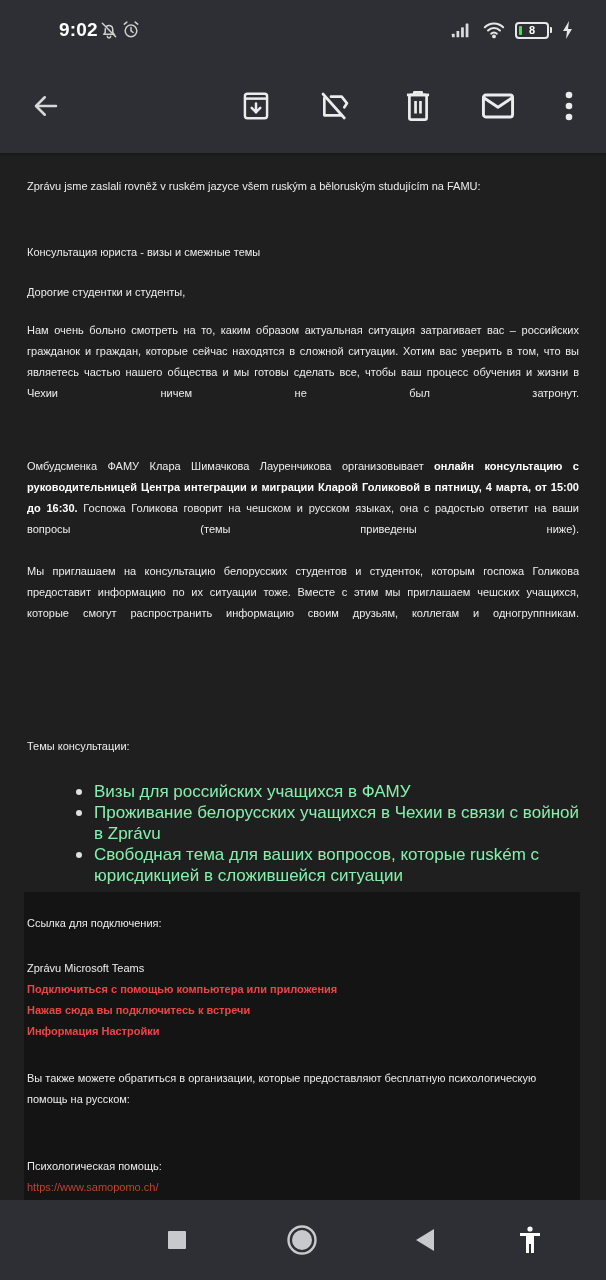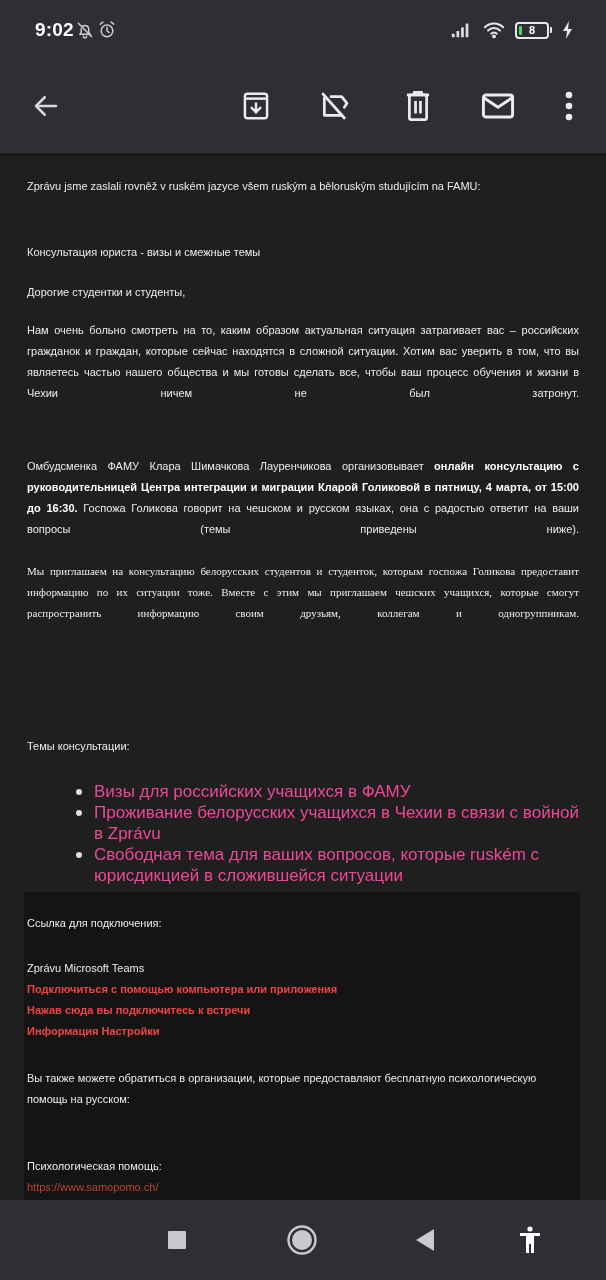--- a/index.html
+++ b/index.html
@@ -7,21 +7,21 @@
       width: 606px; height: 1280px; overflow: hidden;
       background: #1f1f1f;
       font-family: "Liberation Sans", "DejaVu Sans", sans-serif;
       color: #e8e8e8;
     }
     .status-bar {
       position: absolute; top: 0; left: 0; width: 606px; height: 60px;
       background: #2d2f34;
       display: flex; align-items: center; padding: 0 32px 0 35px;
     }
-    .status-left { display: flex; align-items: flex-end; gap: 0; }
+    .status-left { display: flex; align-items: flex-end; gap: 0; margin-left: 24px; }
     .time { font-size: 19px; font-weight: bold; color: #ffffff; letter-spacing: 0.2px; }
     .status-icon { width: 22px; height: 22px; display: inline-flex; align-items: center; justify-content: center; }
     .status-right { margin-left: auto; display: flex; align-items: center; gap: 10px; }
     .battery {
       display: flex; align-items: center;
     }
     .battery-body {
       width: 34px; height: 17px; border: 2px solid #e8e8e8; border-radius: 4px;
       position: relative; display: flex; align-items: center; justify-content: center;
       font-size: 11px; font-weight: bold; color: #ffffff;
@@ -43,21 +43,21 @@
       position: absolute; top: 156px; left: 0; width: 606px; height: 1044px;
       background: #1f1f1f; overflow: hidden;
     }
     .body-text {
       position: absolute; left: 27px; width: 552px;
       font-size: 11px; line-height: 21px; color: #ececec;
     }
     .justify { text-align: justify; }
     .justify::after { content: ""; display: inline-block; width: 100%; }
     b { color: #ffffff; font-weight: bold; }
-    ul.topics { position: absolute; left: 70px; width: 510px; top: 625px; list-style: none; font-size: 17px; line-height: 21px; color: #ec4899; }
+    ul.topics { position: absolute; left: 70px; width: 510px; top: 625px; list-style: none; font-size: 17px; line-height: 21px; color: #86efac; }
     ul.topics li { position: relative; padding-left: 24px; }
     ul.topics li::before { content: ""; position: absolute; left: 6px; top: 8px; width: 6px; height: 6px; border-radius: 50%; background: #e0e0e0; }
 
     .dark-block {
       position: absolute; left: 24px; top: 736px; width: 556px; height: 320px; background: #141414;
     }
     .dark-block-notch { position: absolute; left: 24px; top: 728px; width: 68px; height: 8px; background: #1f1f1f; }
     a.link { color: #ef4444; text-decoration: none; display: block; font-weight: bold; }
     a.link-red { color: #c0432f; text-decoration: none; display: block; }
 
@@ -172,21 +172,21 @@
   <div class="dark-block-notch"></div>
 
   <p class="body-text" style="top:20px;">Zprávu jsme zaslali rovněž v ruském jazyce všem ruským a běloruským studujícím na FAMU:</p>
   <p class="body-text" style="top:86px;">Консультация юриста - визы и смежные темы</p>
   <p class="body-text" style="top:126px;">Дорогие студентки и студенты,</p>
   <p class="body-text justify" style="top:164px; height:130px;">Нам очень больно смотреть на то, каким образом актуальная ситуация затрагивает вас – российских гражданок и граждан, которые сейчас находятся в сложной ситуации. Хотим вас уверить в том, что вы являетесь частью нашего общества и мы готовы сделать все, чтобы ваш процесс обучения и жизни в Чехии ничем не был затронут.</p>
 
   <p class="body-text justify" style="top:300px;">
     <span>Омбудсменка ФАМУ Клара Шимачкова Лауренчикова организовывает </span><b>онлайн консультацию с руководительницей Центра интеграции и миграции Кларой Голиковой в пятницу, 4 марта, от 15:00 до 16:30.</b><span> Госпожа Голикова говорит на чешском и русском языках, она с радостью ответит на ваши вопросы (темы приведены ниже).</span>
   </p>
-  <p class="body-text justify" style="top:405px;font-family:Liberation Serif, serif;">Мы приглашаем на консультацию белорусских студентов и студенток, которым госпожа Голикова предоставит информацию по их ситуации тоже. Вместе с этим мы приглашаем чешских учащихся, которые смогут распространить информацию своим друзьям, коллегам и одногруппникам.</p>
+  <p class="body-text justify" style="top:405px;">Мы приглашаем на консультацию белорусских студентов и студенток, которым госпожа Голикова предоставит информацию по их ситуации тоже. Вместе с этим мы приглашаем чешских учащихся, которые смогут распространить информацию своим друзьям, коллегам и одногруппникам.</p>
 
   <p class="body-text" style="top:580px;">Темы консультации:</p>
   <ul class="topics">
     <li>Визы для российских учащихся в ФАМУ</li>
     <li>Проживание белорусских учащихся в Чехии в связи с войной в Zprávu</li>
     <li>Свободная тема для ваших вопросов, которые ruském с юрисдикцией в сложившейся ситуации</li>
   </ul>
 
   <p class="body-text" style="top:757px;">Ссылка для подключения:</p>
   <div class="body-text" style="top:802px;">

